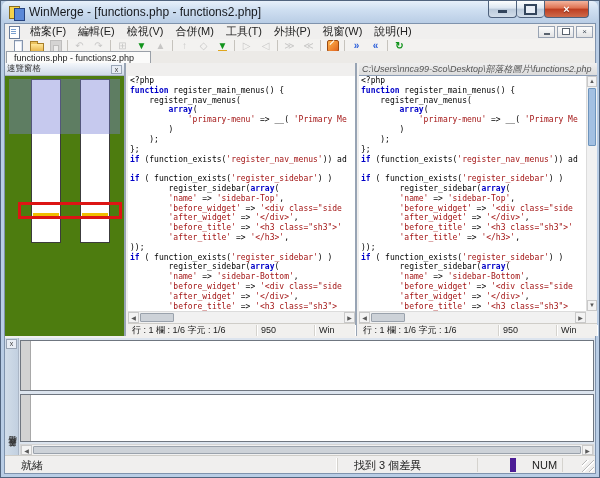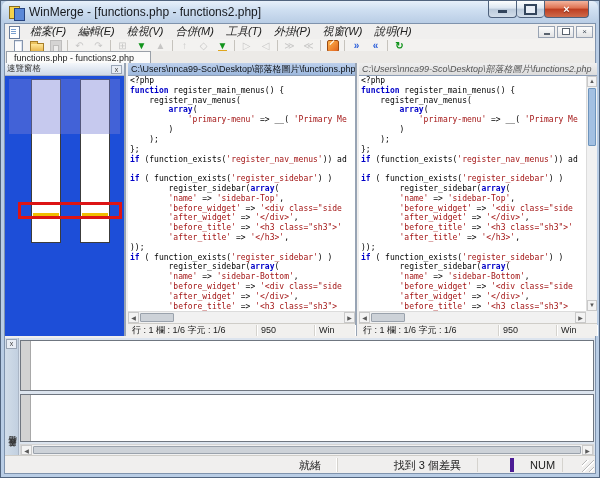--- a/index.html
+++ b/index.html
@@ -21,21 +21,21 @@
   .cb-max::before{content:"";width:9px;height:7px;border:2px solid #33455c;background:#e8eef6;}
   .cb-close{width:45px;background:linear-gradient(#f3b49e,#de7150 45%,#bd3d20 50%,#cf6a4a);color:#fff;
     font-size:11px;font-weight:bold;text-shadow:0 1px 1px #7c2512;}
   
   .client{position:absolute;left:3px;right:3px;top:22px;bottom:3px;border:1px solid #7f93ad;background:#f0efee;}
   
   .menubar{position:absolute;left:0;right:0;top:0;height:15px;background:#f0efee;display:flex;align-items:center;font-size:11px;}
   .mdiicon{width:12px;height:12px;margin:0 4px 0 3px;position:relative;flex:none;}
   .mdiicon::before{content:"";position:absolute;left:1px;top:0;width:9px;height:11px;background:#fff;border:1px solid #6a7d9c;}
   .mdiicon::after{content:"";position:absolute;left:3px;top:3px;width:5px;height:1px;background:#7aa0d0;box-shadow:0 2px 0 #7aa0d0,0 4px 0 #7aa0d0;}
-  .mitem{padding:1px 6px;color:#222;cursor:default;font-style:italic;}
+  .mitem{padding:1px 6px;color:#222;cursor:default;}
   .mdibtns{margin-left:auto;display:flex;margin-right:2px;}
   .mdib{width:17px;height:12px;border:1px solid #98a3b3;background:linear-gradient(#fcfcfc,#e2e3e5);
     display:flex;align-items:center;justify-content:center;font-size:8px;color:#49535f;margin-left:2px;}
   .mdib-min::before{content:"";width:6px;height:2px;background:#5a636e;margin-top:4px;}
   .mdib-restore::before{content:"";width:6px;height:5px;border:1px solid #5a636e;background:#fff;}
   
   .toolbar{position:absolute;left:0;right:0;top:15px;height:14px;background:#f3f2f0;border-bottom:1px solid #dedcd8;
     display:flex;align-items:center;padding-left:3px;}
   .tbtn{width:19px;height:14px;display:flex;align-items:center;justify-content:center;border:1px solid transparent;}
   .tbtn.disabled{opacity:.45;filter:grayscale(1);}
@@ -53,21 +53,21 @@
   .g-blue{color:#2b5fd9;}
   .g-gray{color:#8d939c;font-weight:normal;}
   .ic-last-difference::after{content:"";position:absolute;left:3px;bottom:0;width:9px;height:2px;background:#e0a61c;}
   
   .tabrow{position:absolute;left:0;right:0;top:27px;height:12px;background:#eceae7;}
   .tab{position:absolute;left:1px;top:0;height:12px;background:#fbfbfa;border:1px solid #9aa0a8;border-bottom:none;
     font-size:9px;padding:1px 16px 0 7px;color:#222;white-space:nowrap;}
   
   .main{position:absolute;left:0;right:0;top:39px;height:273px;background:#f0efee;}
   
-  .locpane{position:absolute;left:0;top:0;width:121px;height:273px;border-right:2px solid #98a4b4;background:#1d4ed8;}
+  .locpane{position:absolute;left:0;top:0;width:121px;height:273px;border-right:2px solid #98a4b4;background:#4d7c0f;}
   .lochead{position:absolute;left:0;right:0;top:0;height:13px;background:linear-gradient(#f4f7fb,#cfd9e8);
     border-bottom:1px solid #aab4c4;font-size:8.5px;color:#333;display:flex;align-items:center;padding:0 2px;}
   .locclose{margin-left:auto;width:11px;height:9px;border:1px solid #9aa5b5;background:#e8edf4;color:#444;
     font-size:7px;line-height:7px;text-align:center;}
   .locbody{position:absolute;left:0;right:0;top:14px;bottom:0;}
   .locbar{position:absolute;top:2px;height:164px;width:30px;background:#fff;border:1px solid #3c3c3c;}
   .locbar-left{left:26px;}.locbar-right{left:75px;}
   .locvis{position:absolute;left:4px;right:4px;top:2px;height:55px;background:rgba(118,126,214,.42);}
   .locdiff{position:absolute;height:3px;left:1px;right:1px;top:133px;}
   .locredbox{position:absolute;left:13px;top:125px;width:104px;height:17px;border:3px solid #dd1414;}
@@ -109,25 +109,25 @@
   .dvtext{position:absolute;left:1px;bottom:2px;writing-mode:vertical-rl;transform:rotate(180deg);
     font-size:8.5px;color:#333;letter-spacing:1px;}
   .dpanel{position:absolute;left:15px;right:1px;background:#fff;border:1px solid #6f7680;}
   .dpanel .gut{position:absolute;left:0;top:0;bottom:0;width:10px;background:#d2d2d2;border-right:1px solid #a8a8a8;}
   .dp1{top:2px;height:51px;}
   .dp2{top:56px;height:48px;}
   .dhscroll{position:absolute;left:15px;right:1px;top:106px;height:12px;background:#f1f1f1;border:1px solid #d5d5d5;}
   
   .statusbar{position:absolute;left:0;right:0;bottom:0;height:18px;background:#f0efee;border-top:1px solid #cfcdc8;
     display:flex;align-items:center;font-size:11px;color:#222;}
-  .statusbar .scell{padding:0 16px;height:14px;line-height:14px;white-space:nowrap;overflow:hidden;text-align:right;}
+  .statusbar .scell{padding:0 16px;height:14px;line-height:14px;white-space:nowrap;overflow:hidden;}
   .s-ready{flex:1;}
   .s-result{width:140px;flex:none;border-left:1px solid #d5d3ce;box-shadow:-1px 0 0 #fff;}
   .s-blank1{width:16px;flex:none;border-left:1px solid #d5d3ce;}
-  .s-num{width:52px;flex:none;border-left:4px solid #4c1d95;}
+  .s-num{width:52px;flex:none;border-left:6px solid #4c1d95;}
   .s-blank2{width:26px;flex:none;border-left:1px solid #d5d3ce;}
   .grip{position:absolute;right:1px;bottom:1px;width:12px;height:12px;
     background:repeating-linear-gradient(135deg,transparent 0 3px,#b9b9b9 3px 4px,#fff 4px 5px);}
 </style>
 </head>
 <body>
 
 <div class="window">
 
   <div class="titlebar">
@@ -241,21 +241,20 @@
           </div>
           <div class="locbar locbar-right">
             <div class="locdiff" style="background: rgb(240, 190, 0);"></div>
           </div>
           <div class="locvis"></div>
           <div class="locredbox" style="border-color: rgb(221, 20, 20);"></div>
         </div>
       </div>
 
       <div class="pane pane-left">
-        <div class="phead active">C:\Users\nnca99-Sco\Desktop\部落格圖片\functions.php</div>
         <div class="pcode"><div class="cl"><span class="t-p">&lt;?php</span></div><div class="cl"><span class="t-k">function</span><span class="t-p"> register_main_menus() {</span></div><div class="cl"><span class="t-p">    register_nav_menus(</span></div><div class="cl"><span class="t-p">        </span><span class="t-k">array</span><span class="t-p">(</span></div><div class="cl"><span class="t-p">            </span><span class="t-s">'primary-menu'</span><span class="t-p"> =&gt; __( </span><span class="t-s">'Primary Me</span></div><div class="cl"><span class="t-p">        )</span></div><div class="cl"><span class="t-p">    );</span></div><div class="cl"><span class="t-p">};</span></div><div class="cl"><span class="t-k">if</span><span class="t-p"> (function_exists(</span><span class="t-s">'register_nav_menus'</span><span class="t-p">)) ad</span></div><div class="cl">&nbsp;</div><div class="cl"><span class="t-k">if</span><span class="t-p"> ( function_exists(</span><span class="t-s">'register_sidebar'</span><span class="t-p">) )</span></div><div class="cl"><span class="t-p">        register_sidebar(</span><span class="t-k">array</span><span class="t-p">(</span></div><div class="cl"><span class="t-p">        </span><span class="t-s">'name'</span><span class="t-p"> =&gt; </span><span class="t-s">'sidebar-Top'</span><span class="t-p">,</span></div><div class="cl"><span class="t-p">        </span><span class="t-s">'before_widget'</span><span class="t-p"> =&gt; </span><span class="t-s">'&lt;div class="side</span></div><div class="cl"><span class="t-p">        </span><span class="t-s">'after_widget'</span><span class="t-p"> =&gt; </span><span class="t-s">'&lt;/div&gt;'</span><span class="t-p">,</span></div><div class="cl"><span class="t-p">        </span><span class="t-s">'before_title'</span><span class="t-p"> =&gt; </span><span class="t-s">'&lt;h3 class="sh3"&gt;'</span></div><div class="cl"><span class="t-p">        </span><span class="t-s">'after_title'</span><span class="t-p"> =&gt; </span><span class="t-s">'&lt;/h3&gt;'</span><span class="t-p">,</span></div><div class="cl"><span class="t-p">));</span></div><div class="cl"><span class="t-k">if</span><span class="t-p"> ( function_exists(</span><span class="t-s">'register_sidebar'</span><span class="t-p">) )</span></div><div class="cl"><span class="t-p">        register_sidebar(</span><span class="t-k">array</span><span class="t-p">(</span></div><div class="cl"><span class="t-p">        </span><span class="t-s">'name'</span><span class="t-p"> =&gt; </span><span class="t-s">'sidebar-Bottom'</span><span class="t-p">,</span></div><div class="cl"><span class="t-p">        </span><span class="t-s">'before_widget'</span><span class="t-p"> =&gt; </span><span class="t-s">'&lt;div class="side</span></div><div class="cl"><span class="t-p">        </span><span class="t-s">'after_widget'</span><span class="t-p"> =&gt; </span><span class="t-s">'&lt;/div&gt;'</span><span class="t-p">,</span></div><div class="cl"><span class="t-p">        </span><span class="t-s">'before_title'</span><span class="t-p"> =&gt; </span><span class="t-s">'&lt;h3 class="sh3"&gt;</span></div></div>
         <div class="phscroll">
           <div class="sbarrow h" style="left:0;">◀</div>
           <div class="sbthumb" style="left:12px;top:1px;bottom:1px;width:34px;"></div>
           <div class="sbarrow h" style="right:0;">▶</div>
         </div>
         <div class="pstatus">
           <div class="cell c-pos">行 : 1  欄 : 1/6  字元 : 1/6</div>
           <div class="cell c-enc">950</div>
           <div class="cell c-eol">Win</div>

